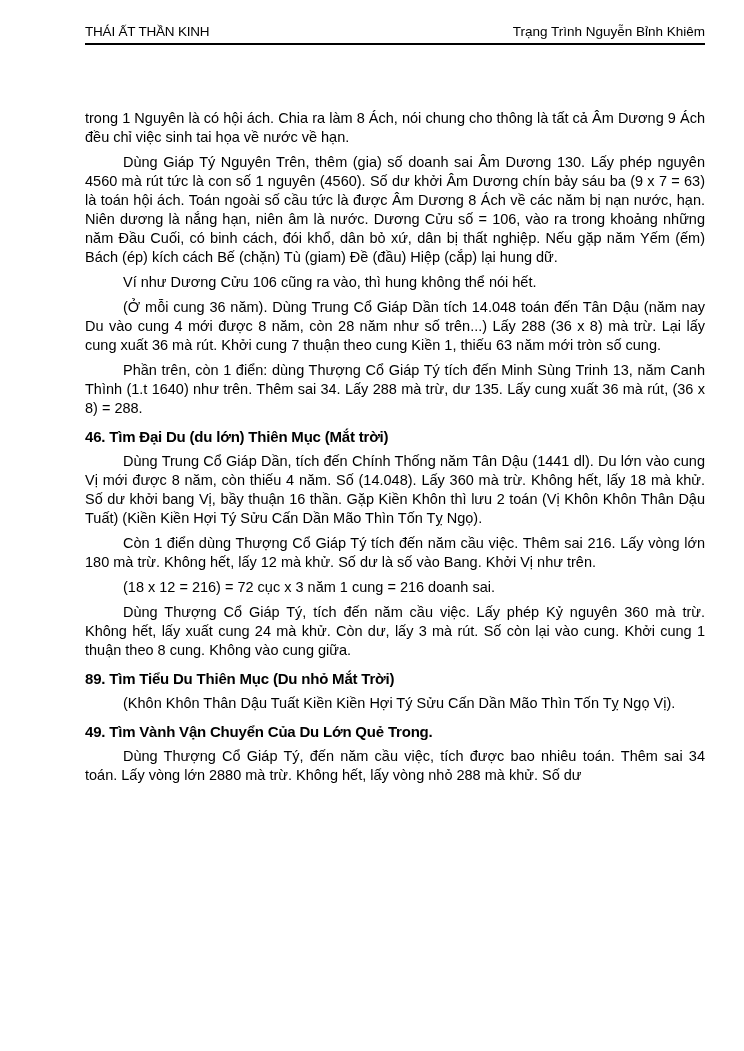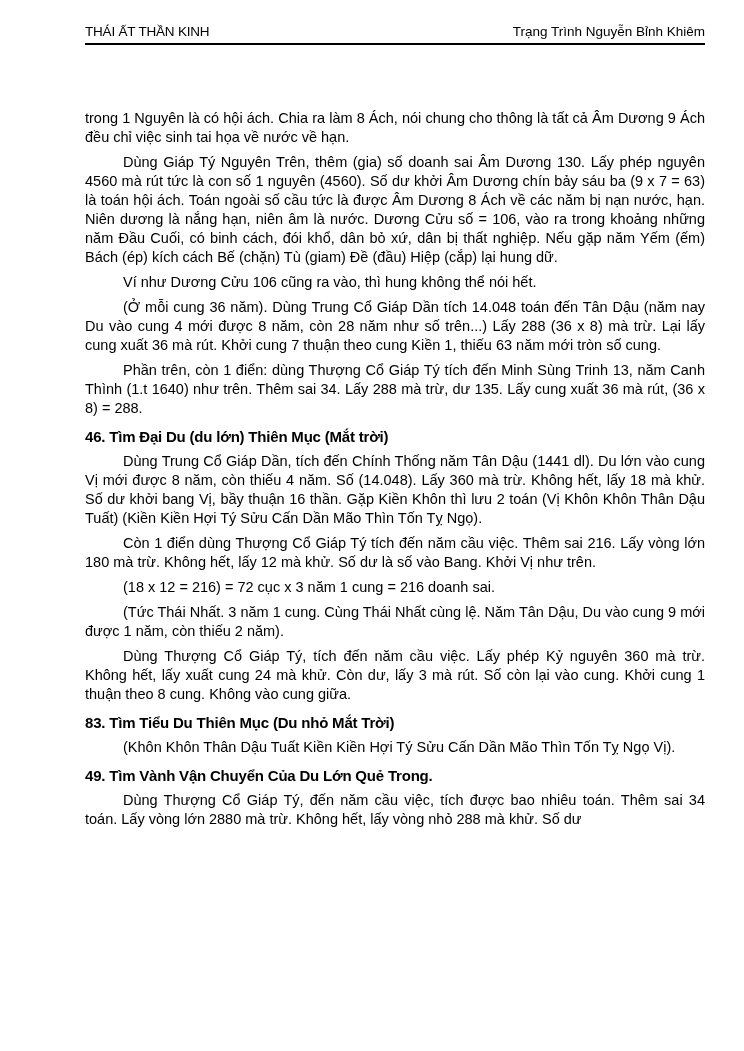--- a/index.html
+++ b/index.html
@@ -97,23 +97,22 @@
 
     <p class="para noindent">trong 1 Nguyên là có hội ách. Chia ra làm 8 Ách, nói chung cho thông là tất cả Âm Dương 9 Ách đều chỉ việc sinh tai họa về nước về hạn.</p>
         <p class="para">Dùng Giáp Tý Nguyên Trên, thêm (gia) số doanh sai Âm Dương 130. Lấy phép nguyên 4560 mà rút tức là con số 1 nguyên (4560). Số dư khởi Âm Dương chín bảy sáu ba (9 x 7 = 63) là toán hội ách. Toán ngoài số cầu tức là được Âm Dương 8 Ách về các năm bị nạn nước, hạn. Niên dương là nắng hạn, niên âm là nước. Dương Cửu số = 106, vào ra trong khoảng những năm Đầu Cuối, có binh cách, đói khổ, dân bỏ xứ, dân bị thất nghiệp. Nếu gặp năm Yếm (ếm) Bách (ép) kích cách Bế (chặn) Tù (giam) Đề (đầu) Hiệp (cắp) lại hung dữ.</p>
         <p class="para">Ví như Dương Cửu 106 cũng ra vào, thì hung không thể nói hết.</p>
         <p class="para">(Ở mỗi cung 36 năm). Dùng Trung Cổ Giáp Dần tích 14.048 toán đến Tân Dậu (năm nay Du vào cung 4 mới được 8 năm, còn 28 năm như số trên...) Lấy 288 (36 x 8) mà trừ. Lại lấy cung xuất 36 mà rút. Khởi cung 7 thuận theo cung Kiền 1, thiếu 63 năm mới tròn số cung.</p>
         <p class="para">Phần trên, còn 1 điển: dùng Thượng Cổ Giáp Tý tích đến Minh Sùng Trinh 13, năm Canh Thình (1.t 1640) như trên. Thêm sai 34. Lấy 288 mà trừ, dư 135. Lấy cung xuất 36 mà rút, (36 x 8) = 288.</p>
         <h2 class="heading">46. Tìm Đại Du (du lớn) Thiên Mục (Mắt trời)</h2>
         <p class="para">Dùng Trung Cổ Giáp Dần, tích đến Chính Thống năm Tân Dậu (1441 dl). Du lớn vào cung Vị mới được 8 năm, còn thiếu 4 năm. Số (14.048). Lấy 360 mà trừ. Không hết, lấy 18 mà khử. Số dư khởi bang Vị, bầy thuận 16 thần. Gặp Kiền Khôn thì lưu 2 toán (Vị Khôn Khôn Thân Dậu Tuất) (Kiền Kiền Hợi Tý Sửu Cấn Dần Mão Thìn Tốn Tỵ Ngọ).</p>
         <p class="para">Còn 1 điển dùng Thượng Cổ Giáp Tý tích đến năm cầu việc. Thêm sai 216. Lấy vòng lớn 180 mà trừ. Không hết, lấy 12 mà khử. Số dư là số vào Bang. Khởi Vị như trên.</p>
         <p class="para">(18 x 12 = 216) = 72 cục x 3 năm 1 cung = 216 doanh sai.</p>
-        <p class="para">(Tức Thái Nhất. 3 năm 1 cung. Cùng Thái Nhất cùng lệ. Năm Tân Dậu, Du vào cung 9 mới được 1 năm, còn thiếu 2 năm).</p>
         <p class="para">Dùng Thượng Cổ Giáp Tý, tích đến năm cầu việc. Lấy phép Kỷ nguyên 360 mà trừ. Không hết, lấy xuất cung 24 mà khử. Còn dư, lấy 3 mà rút. Số còn lại vào cung. Khởi cung 1 thuận theo 8 cung. Không vào cung giữa.</p>
-        <h2 class="heading">83. Tìm Tiểu Du Thiên Mục (Du nhỏ Mắt Trời)</h2>
+        <h2 class="heading">89. Tìm Tiểu Du Thiên Mục (Du nhỏ Mắt Trời)</h2>
         <p class="para">(Khôn Khôn Thân Dậu Tuất Kiền Kiền Hợi Tý Sửu Cấn Dần Mão Thìn Tốn Tỵ Ngọ Vị).</p>
         <h2 class="heading">49. Tìm Vành Vận Chuyển Của Du Lớn Quẻ Trong.</h2>
         <p class="para">Dùng Thượng Cổ Giáp Tý, đến năm cầu việc, tích được bao nhiêu toán. Thêm sai 34 toán. Lấy vòng lớn 2880 mà trừ. Không hết, lấy vòng nhỏ 288 mà khử. Số dư</p>
       </div>
   </div>
 
   <div class="footer">
     <div class="footer-row">
       <span class="center">- 13 -</span>
       <span class="left">Tủ sách Tử Vi Lý Số</span>

